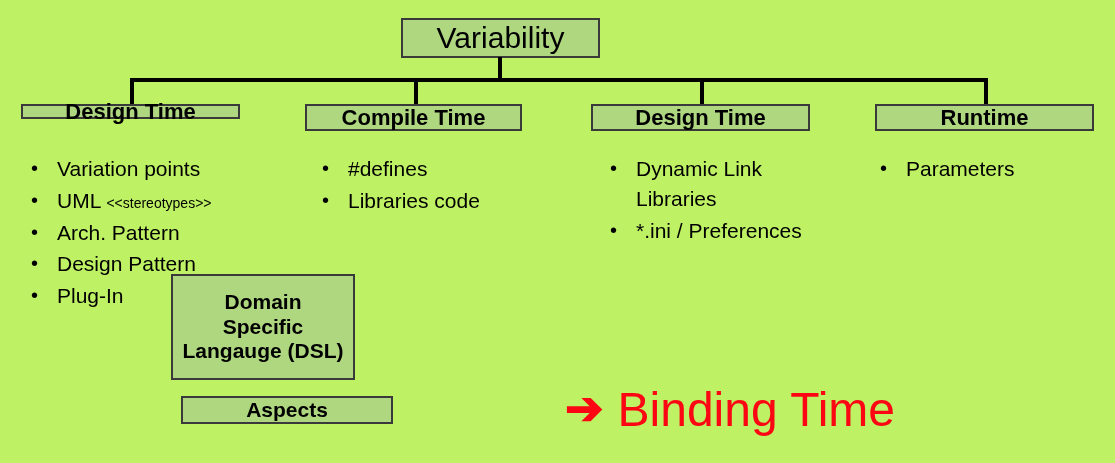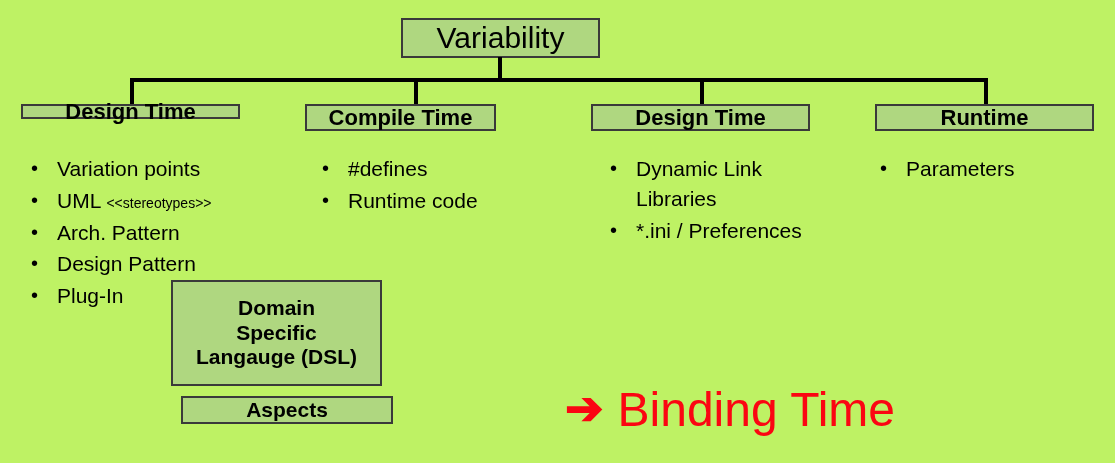--- a/index.html
+++ b/index.html
@@ -116,21 +116,21 @@
   <div class="line h" style="left:130px; top:78px; width:858px;"></div>
   <div class="line v" style="left:130px; top:78px; height:28px;"></div>
   <div class="line v" style="left:414px; top:78px; height:28px;"></div>
   <div class="line v" style="left:700px; top:78px; height:28px;"></div>
   <div class="line v" style="left:984px; top:78px; height:28px;"></div>
 
   <div class="gbox hdr" style="left:21px; top:104px; width:219px; height:15px;">
     <span>Design Time</span>
   </div>
 
-  <div class="gbox hdr" style="left:305px; top:104px; width:191px; height:27px;">
+  <div class="gbox hdr" style="left:305px; top:104px; width:217px; height:27px;">
     <span>Compile Time</span>
   </div>
 
   <div class="gbox hdr" style="left:591px; top:104px; width:219px; height:27px;">
     <span>Design Time</span>
   </div>
 
   <div class="gbox hdr" style="left:875px; top:104px; width:219px; height:27px;justify-content:center;">
     <span>Runtime</span>
   </div>
@@ -158,21 +158,21 @@
     </div>
   </div>
 
   <div class="bullets" style="left:322px; top:154px; width:235px;">
     <div class="brow">
       <span class="bdot">•</span>
       <span class="btext">#defines</span>
     </div>
     <div class="brow">
       <span class="bdot">•</span>
-      <span class="btext">Runtime code</span>
+      <span class="btext">Libraries code</span>
     </div>
   </div>
 
   <div class="bullets" style="left:610px; top:154px; width:245px;">
     <div class="brow">
       <span class="bdot">•</span>
       <span class="btext" style="max-width:150px;">Dynamic Link Libraries</span>
     </div>
     <div class="brow">
       <span class="bdot">•</span>
@@ -180,21 +180,21 @@
     </div>
   </div>
 
   <div class="bullets" style="left:880px; top:154px; width:215px;">
     <div class="brow">
       <span class="bdot">•</span>
       <span class="btext">Parameters</span>
     </div>
   </div>
 
-  <div class="gbox dsl" style="left:171px; top:280px; width:211px; height:106px;">
+  <div class="gbox dsl" style="left:171px; top:274px; width:184px; height:106px;">
     <span>Domain</span>
     <span>Specific</span>
     <span>Langauge (DSL)</span>
   </div>
 
   <div class="gbox aspects" style="left:181px; top:396px; width:212px; height:28px;">
     <span>Aspects</span>
   </div>
 
   <div id="binding-time" style="left:565px; top:386px;">

